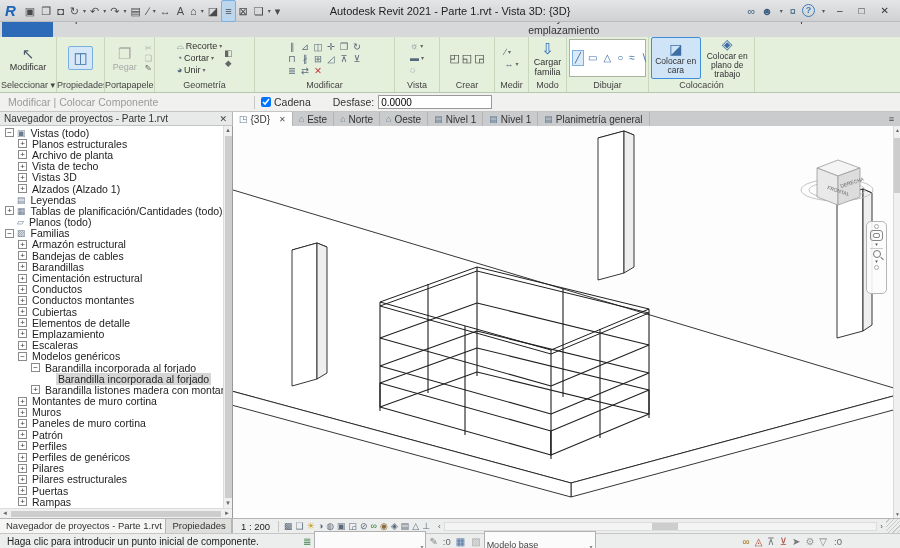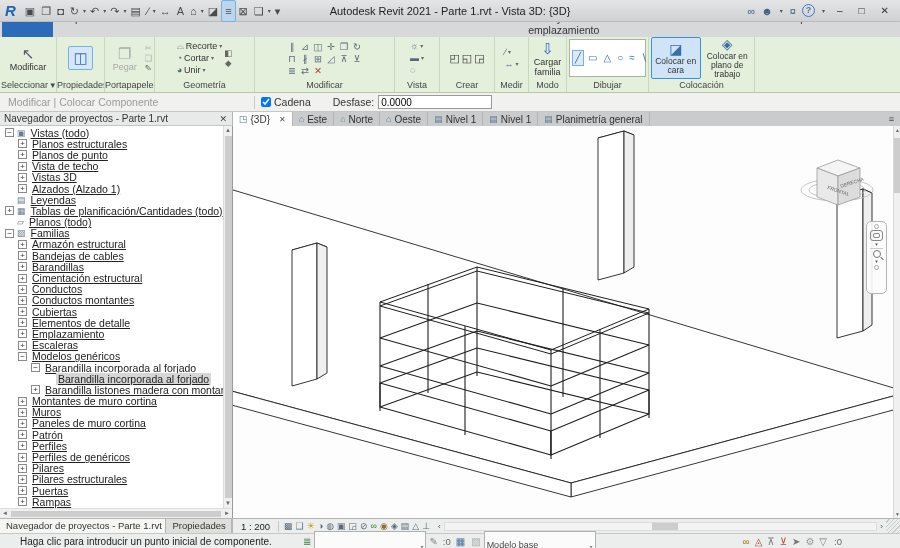--- a/index.html
+++ b/index.html
@@ -75,21 +75,21 @@
   .vtmore{margin-left:auto;padding:0 6px;font-size:9px;color:#444;display:flex;align-items:center;}
 
   
   .main{flex:1;display:flex;min-height:0;}
   .browser{width:233px;background:#fff;border-right:1px solid #9a9a9a;display:flex;flex-direction:column;position:relative;}
   .tree{flex:1;overflow:hidden;padding-top:1px;position:relative;}
   .trow{display:flex;align-items:center;height:11.2px;white-space:nowrap;font-size:10.5px;color:#222;}
   .texp{width:9px;height:9px;border:1px solid #8a8a8a;background:#fff;font-size:8px;line-height:7px;text-align:center;color:#333;margin-right:3px;flex:0 0 9px;}
   .tspace{width:12px;flex:0 0 12px;}
   .ticon{font-size:9px;color:#6b7b8d;margin-right:3px;}
-  .tlabel{padding:0 2px;text-decoration:underline;}
+  .tlabel{padding:0 2px;}
   .tlabel.sel{background:#d6d6d6;}
   .bvscroll{position:absolute;right:0;top:0;bottom:10px;width:9px;background:#f0f0f0;border-left:1px solid #dcdcdc;display:flex;flex-direction:column;}
   .bvthumb{background:#cdcdcd;width:7px;margin:1px;flex:1;}
   .sarrow{font-size:6px;color:#666;text-align:center;height:9px;line-height:9px;}
   .bhscroll{height:10px;background:#f0f0f0;border-top:1px solid #dcdcdc;display:flex;align-items:center;flex:0 0 10px;}
   .bhthumb{background:#cdcdcd;height:6px;flex:1;margin:0 1px;}
 
   .viewport{flex:1;position:relative;background:#fdfdfd;overflow:hidden;}
   .canvas{position:absolute;left:0;top:0;right:7px;bottom:0;overflow:hidden;}
   .vvscroll{position:absolute;right:0;top:0;bottom:0;width:7px;background:#f0f0f0;border-left:1px solid #d9d9d9;}
@@ -116,21 +116,21 @@
   .vcicons{display:flex;align-items:center;gap:3px;padding:0 5px;}
   .vci{font-size:9px;color:#5a6a7a;line-height:14px;}
   .hscroll{flex:1;display:flex;align-items:center;height:100%;}
   .hsarr{font-size:8px;color:#555;padding:0 3px;}
   .hstrack{flex:1;position:relative;height:9px;background:#f3f3f3;border:1px solid #dcdcdc;}
   .hsthumb{position:absolute;left:48%;width:6%;top:0;bottom:0;background:#cdcdcd;}
   .grip{width:14px;height:100%;background:repeating-linear-gradient(135deg,#eceded,#eceded 2px,#c9c9c9 2px,#c9c9c9 3px);}
 
   
   .statusbar{height:15px;flex:0 0 15px;background:#eceded;border-top:1px solid #c6c6c6;display:flex;align-items:center;font-size:10px;color:#222;}
-  .sbmsg{width:300px;padding-left:20px;white-space:nowrap;overflow:hidden;}
+  .sbmsg{width:300px;padding-left:7px;white-space:nowrap;overflow:hidden;}
   .sbicon{font-size:10px;margin:0 3px;}
   .sbcombo{width:112px;height:20px;background:#fbfbfb;border:1px solid #b0b0b0;font-size:9px;color:#444;display:flex;align-items:flex-end;padding:0 2px;}
   .sbcombo .cv{flex:1;white-space:nowrap;overflow:hidden;}
   .sbcombo .ca{font-size:6px;color:#888;}
   .sbtext{color:#666;font-size:9.5px;margin:0 2px;}
   .sbright{margin-left:auto;display:flex;align-items:center;gap:5px;padding-right:56px;}
   .sbri{font-size:10px;}
 </style>
 </head>
 <body>
@@ -414,21 +414,21 @@
             <span class="texp">−</span>
             <span class="ticon">▣</span>
             <span class="tlabel">Vistas (todo)</span>
           </div>
           <div class="trow" style="padding-left: 18px;">
             <span class="texp">+</span>
             <span class="tlabel">Planos estructurales</span>
           </div>
           <div class="trow" style="padding-left: 18px;">
             <span class="texp">+</span>
-            <span class="tlabel">Planos de punto</span>
+            <span class="tlabel">Archivo de planta</span>
           </div>
           <div class="trow" style="padding-left: 18px;">
             <span class="texp">+</span>
             <span class="tlabel">Vista de techo</span>
           </div>
           <div class="trow" style="padding-left: 18px;">
             <span class="texp">+</span>
             <span class="tlabel">Vistas 3D</span>
           </div>
           <div class="trow" style="padding-left: 18px;">

